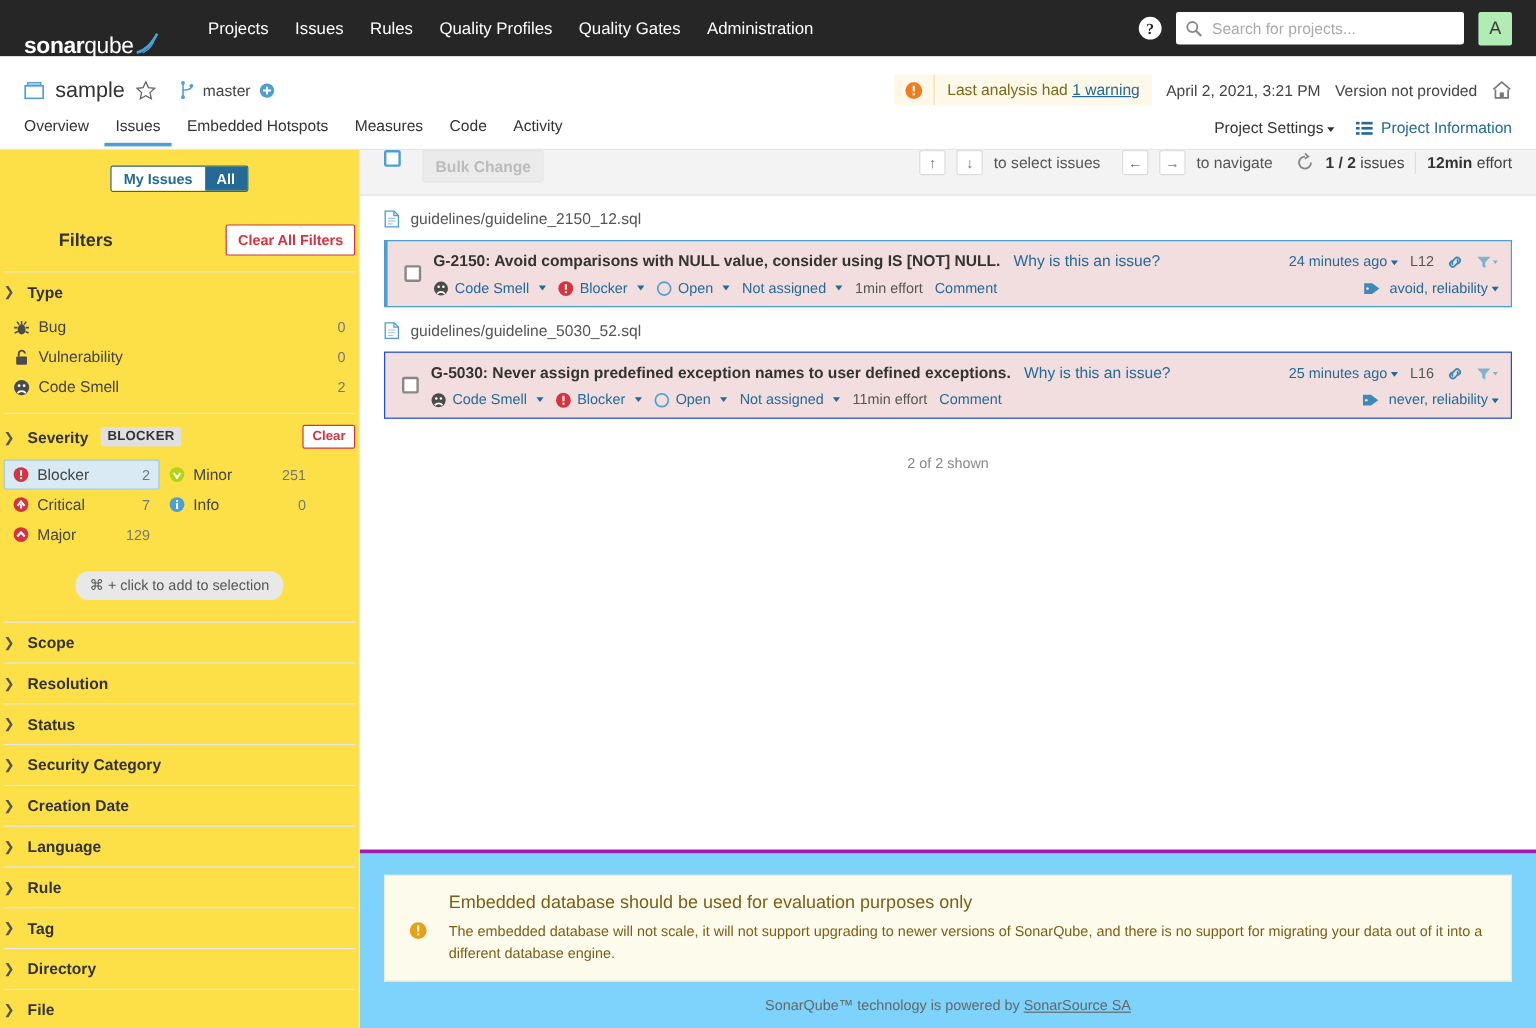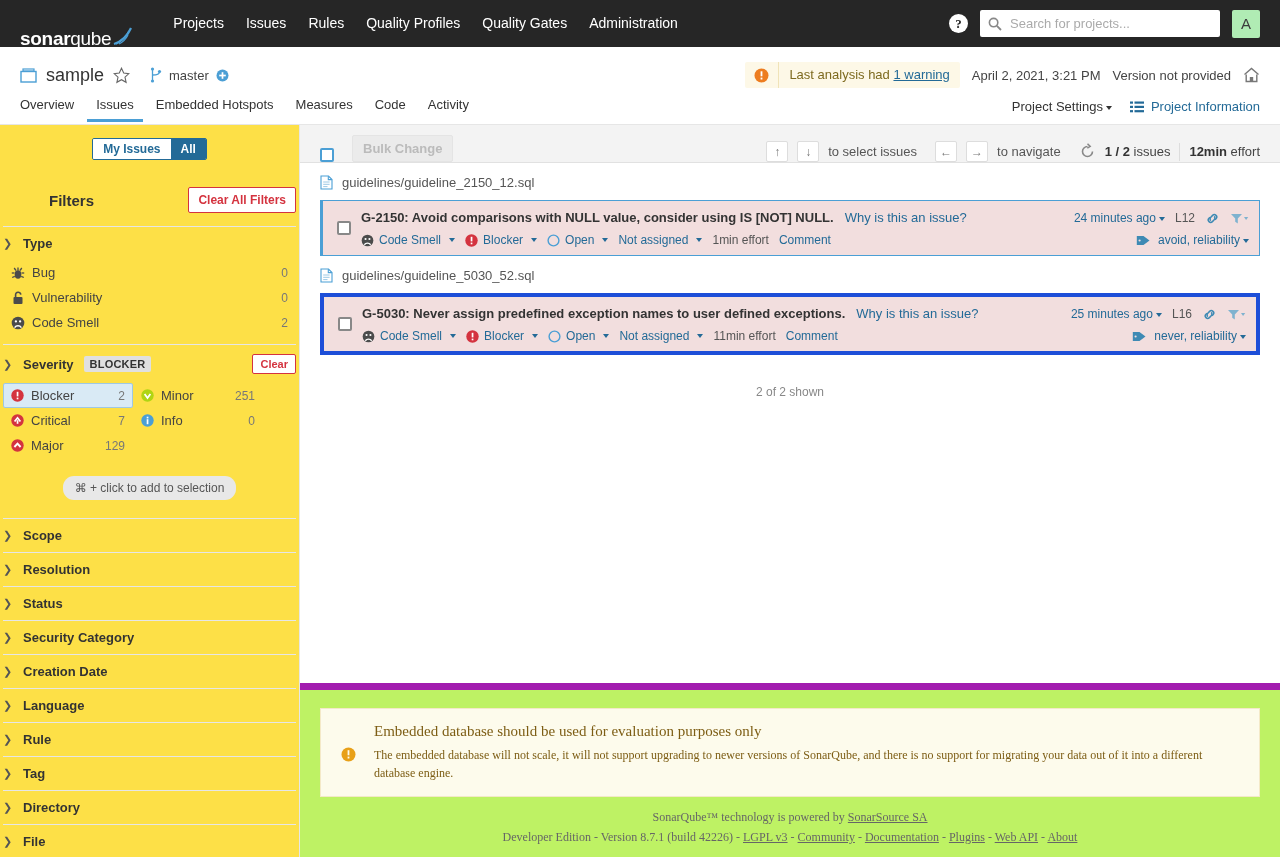--- a/index.html
+++ b/index.html
@@ -142,21 +142,21 @@
     text-align: center; background: #e8e8e8; color: #555; font-size: 12px;
     border-radius: 11px; padding: 5px 12px; margin: 18px auto 0 auto; width: fit-content;
   }
   .collapsed-facet { border-top: 1px solid #e6e6e6; }
   .collapsed-facet .facet-head { padding: 9px 0; }
 
   
   .main { flex: 1 1 auto; display: flex; flex-direction: column; overflow: hidden; background:#fff; }
   .main-toolbar {
     height: 38px; background: #f3f3f3; border-bottom: 1px solid #e1e1e1;
-    display: flex; align-items: flex-end; padding: 0 20px;
+    display: flex; align-items: flex-start; padding: 0 20px;
   }
   .cbox {
     width: 14px; height: 14px; border: 2px solid #4b9fd5; border-radius: 2px;
     background: #fff; cursor: pointer; flex: 0 0 auto;
   }
   .bulk-btn {
     margin-left: 18px; background: #ebebeb; color: #bbb; border: 1px solid #e4e4e4;
     font-size: 13px; font-weight: bold; padding: 5px 10px; border-radius: 2px;
     font-family: "Liberation Sans", sans-serif;
   }
@@ -170,42 +170,42 @@
   .tb-right .counts b { color: #333; }
   .tb-div { width:1px; height: 18px; background: #ddd; }
 
   .issues-area { flex: 1 1 auto; overflow: hidden; padding: 0; }
   .file-row {
     display: flex; align-items: center; gap: 9px; padding: 12px 20px 10px 20px;
   }
   .file-name { font-size: 13px; color: #555; }
 
   .issue {
-    border: 4px solid #1d4ed8; background: #f2dede; margin: 0 20px 0 20px;
+    border: 1px solid #1d4ed8; background: #f2dede; margin: 0 20px 0 20px;
     display: flex; padding: 9px 10px 8px 10px; position: relative;
   }
   .issue.current { border: 1px solid #4b9fd5; border-left: 3px solid #4b9fd5; }
   .issue-cb { padding: 11px 10px 0 4px; }
   .issue-body { flex: 1 1 auto; }
   .issue-line1 { display: flex; align-items: baseline; }
   .issue-msg { font-size: 13px; font-weight: bold; color: #333; }
   .why-link { font-size: 13px; color: #236a97; margin-left: 11px; cursor: pointer; }
   .issue-line1-right { margin-left: auto; display: flex; align-items: center; gap: 10px; white-space: nowrap; }
   .ago { font-size: 12px; color: #236a97; cursor: pointer; }
   .lnum { font-size: 12px; color: #555; }
   .issue-line2 { display: flex; align-items: center; margin-top: 8px; gap: 10px; }
   .attr { display: flex; align-items: center; gap: 5px; font-size: 12px; color: #236a97; cursor: pointer; }
   .attr-plain { font-size: 12px; color: #555; }
   .comment-link { font-size: 12px; color: #236a97; cursor: pointer; }
   .issue-line2-right { margin-left: auto; display: flex; align-items: center; gap: 7px; }
   .tags { font-size: 12px; color: #236a97; cursor: pointer; }
   .shown-note { text-align: center; font-size: 12px; color: #888; padding: 14px 0 0 0; margin-top: 16px; }
 
   
-  .bottom-wrap { border-top: 7px solid #a21caf; background: #bef264; font-family: Liberation Serif, serif; }
+  .bottom-wrap { border-top: 3px solid #a21caf; background: #7dd3fc; }
   .alert {
     margin: 18px 20px 0 20px; background: #fdfbec; border: 1px solid #f4e9c8;
     display: flex; padding: 14px 16px;
   }
   .alert-ico { flex: 0 0 auto; padding: 4px 18px 0 4px; }
   .alert-title { font-size: 15px; color: #7d5d14; }
   .alert-text { font-size: 12px; color: #7d5d14; margin-top: 6px; line-height: 1.5; max-width: 870px; }
   .footer { text-align: center; padding: 13px 0 12px 0; font-size: 12px; color: #666; }
   .footer a { color: #666; text-decoration: underline; }
   .footer .l2 { margin-top: 5px; }
@@ -738,17 +738,16 @@
               <rect x="6.6" y="9.6" width="1.8" height="1.9" fill="#fdfbec"></rect>
             </svg>
         </div>
         <div>
           <div class="alert-title">Embedded database should be used for evaluation purposes only</div>
           <div class="alert-text">The embedded database will not scale, it will not support upgrading to newer versions of SonarQube, and there is no support for migrating your data out of it into a different database engine.</div>
         </div>
       </div>
       <div class="footer">
         <div class="l1"><span>SonarQube™ technology is powered by</span> <a href="#">SonarSource SA</a></div>
-        <div class="l2"><span>Developer Edition - Version 8.7.1 (build 42226) - </span><a href="#">LGPL v3</a> - <a href="#">Community</a> - <a href="#">Documentation</a> - <a href="#">Plugins</a> - <a href="#">Web API</a> - <a href="#">About</a></div>
       </div>
     </div>
   </div>
 </div>
 
 </body></html>

